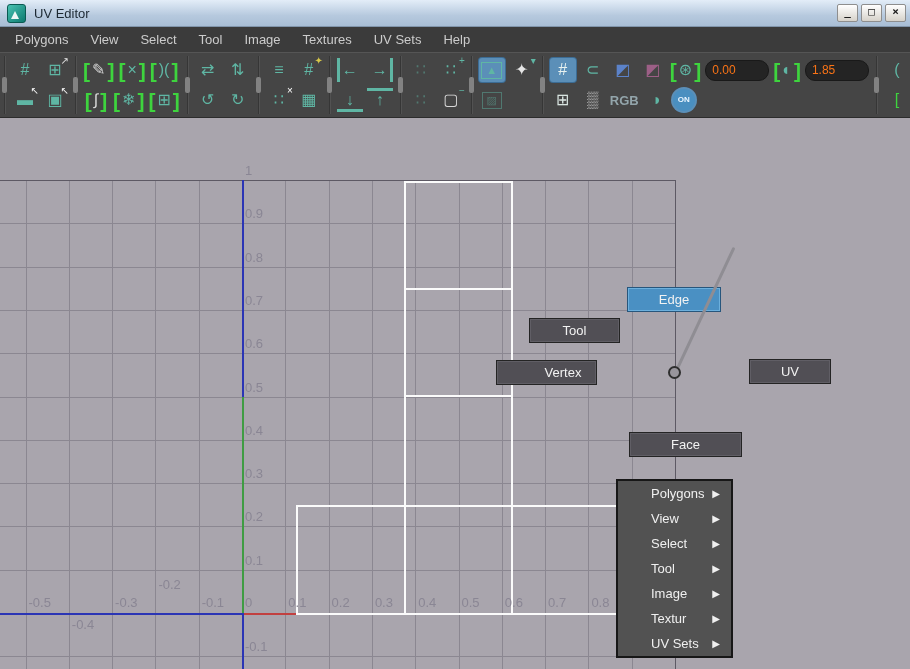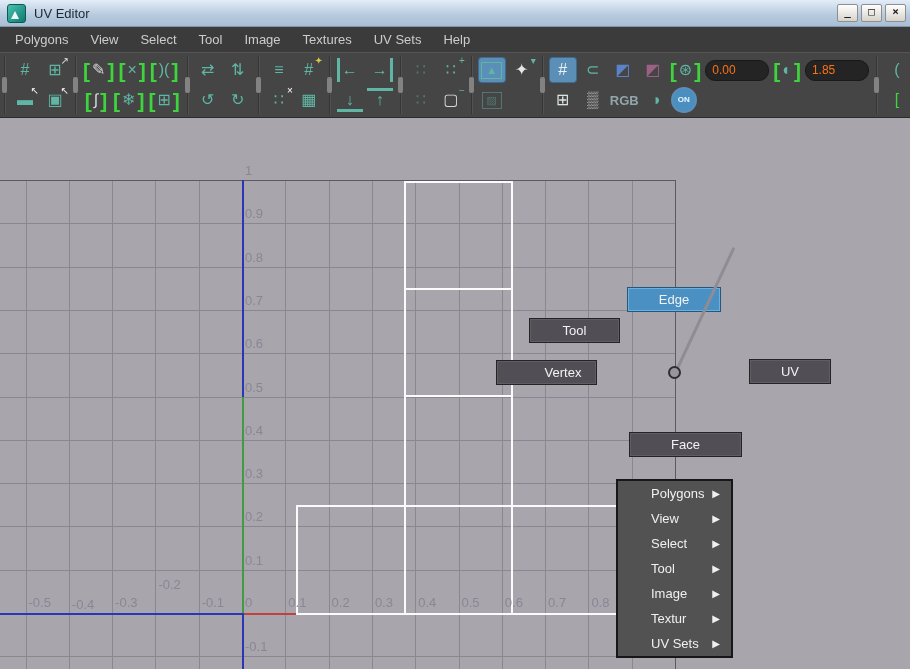--- a/index.html
+++ b/index.html
@@ -328,21 +328,21 @@
       <div class="axis-seg" style="left: 242px; top: 495px; width: 2px; height: 56px; background: rgb(43, 53, 181);"></div>
       <div class="shell-line" style="left: 404px; top: 63px; width: 2px; height: 432px;"></div>
       <div class="shell-line" style="left: 511px; top: 63px; width: 2px; height: 432px;"></div>
       <div class="shell-line" style="left: 296px; top: 387px; width: 2px; height: 108px;"></div>
       <div class="shell-line" style="left: 404px; top: 63px; width: 107px; height: 2px;"></div>
       <div class="shell-line" style="left: 404px; top: 170px; width: 107px; height: 2px;"></div>
       <div class="shell-line" style="left: 404px; top: 277px; width: 107px; height: 2px;"></div>
       <div class="shell-line" style="left: 296px; top: 387px; width: 321px; height: 2px;"></div>
       <div class="shell-line" style="left: 296px; top: 495px; width: 321px; height: 2px;"></div>
       <div class="axis-label" style="left: 28.5px; top: 477px;">-0.5</div>
-      <div class="axis-label" style="left: 71.8px; top: 479px; text-align: right;">-0.4</div>
+      <div class="axis-label" style="left: 71.8px; top: 499px; text-align: right;">-0.4</div>
       <div class="axis-label" style="left: 115.1px; top: 477px;">-0.3</div>
       <div class="axis-label" style="left: 158.4px; top: 459px;">-0.2</div>
       <div class="axis-label" style="left: 201.7px; top: 477px;">-0.1</div>
       <div class="axis-label" style="left: 245px; top: 477px;">0</div>
       <div class="axis-label" style="left: 288.3px; top: 477px;">0.1</div>
       <div class="axis-label" style="left: 331.6px; top: 477px;">0.2</div>
       <div class="axis-label" style="left: 374.9px; top: 477px;">0.3</div>
       <div class="axis-label" style="left: 418.2px; top: 477px;">0.4</div>
       <div class="axis-label" style="left: 461.5px; top: 477px;">0.5</div>
       <div class="axis-label" style="left: 504.8px; top: 477px;">0.6</div>

